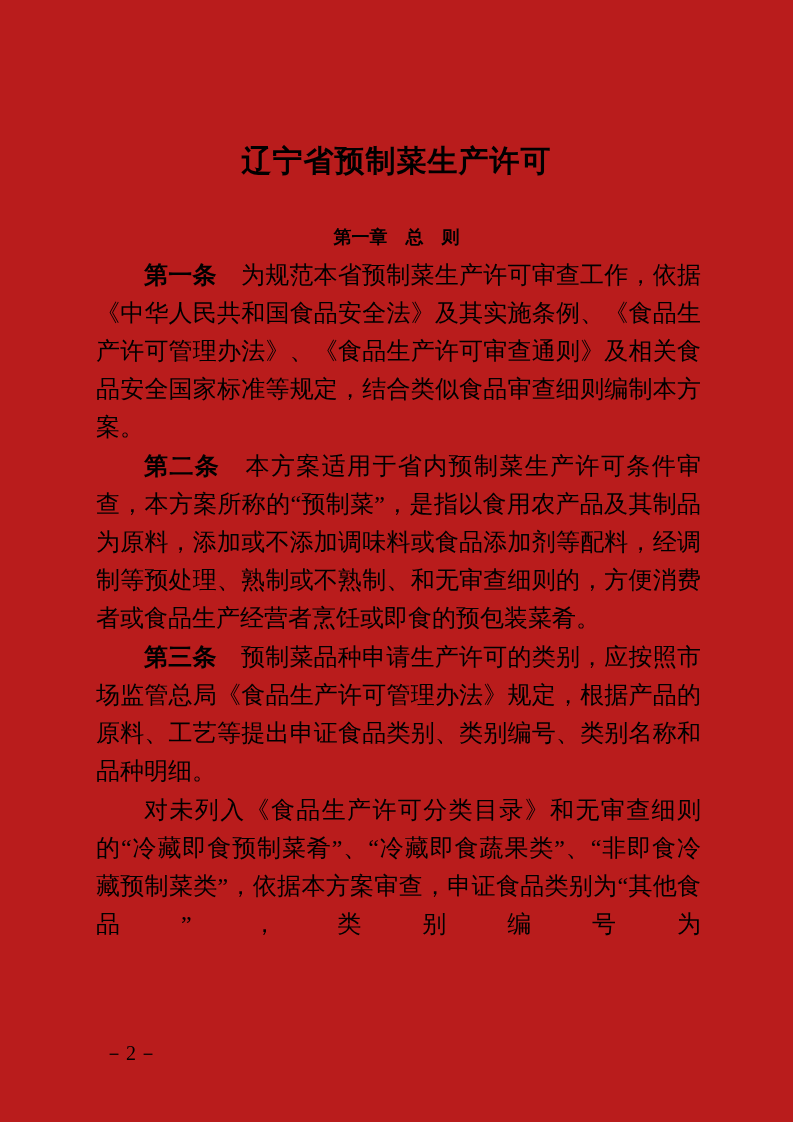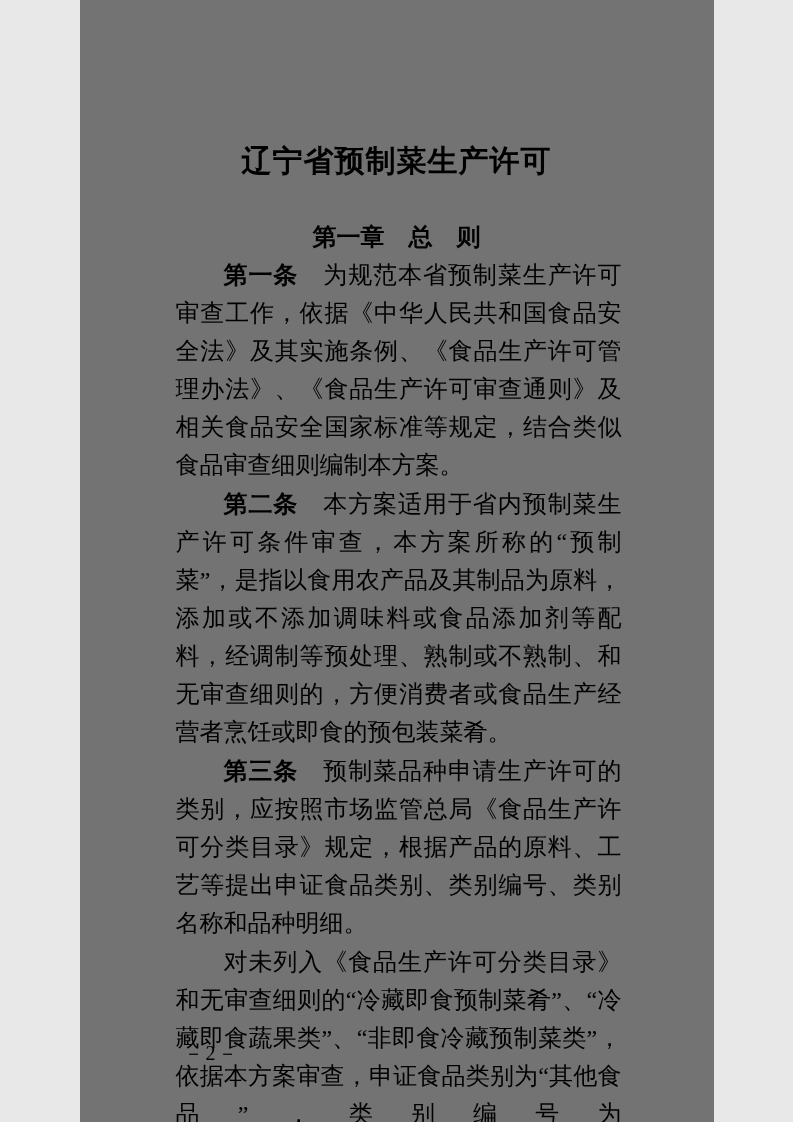--- a/index.html
+++ b/index.html
@@ -3,42 +3,42 @@
 <meta charset="utf-8">
 <style>
   * { box-sizing: border-box; }
   html, body {
     margin: 0;
     padding: 0;
     background: #e8e8e8;
   }
   .page {
     position: relative;
-    width: 634px;
+    width: 793px;
     height: 1122px;
     margin: 0 auto;
-    background: #737373;
+    background: #b91c1c;
     color: #000000;
     overflow: hidden;
     font-family: "Liberation Serif", "DejaVu Serif", serif;
   }
   .doc-title {
     margin-top: 142px;
     text-align: center;
     font-weight: bold;
     font-size: 30px;
     line-height: 38px;
     letter-spacing: 1px;
     font-family: "Liberation Serif", "DejaVu Serif", serif;
   }
   .chapter-heading {
     margin-top: 42px;
     text-align: center;
     font-weight: bold;
-    font-size: 24px;
+    font-size: 18px;
     line-height: 30px;
     font-family: "Liberation Sans", "DejaVu Sans", sans-serif;
   }
   .doc-body {
     margin: 4px 91px 0 95px;
     font-size: 24px;
     line-height: 38px;
     text-align: justify;
   }
   .doc-body p {
@@ -71,19 +71,19 @@
 
   <div class="doc-title">
     <div>辽宁省预制菜生产许可</div>
   </div>
 
   <div class="chapter-heading">第一章　总　则</div>
 
   <div class="doc-body">
     <p><span class="article-label">第一条</span><span>为规范本省预制菜生产许可审查工作，依据《中华人民共和国食品安全法》及其实施条例、《食品生产许可管理办法》、《食品生产许可审查通则》及相关食品安全国家标准等规定，结合类似食品审查细则编制本方案。</span></p>
     <p><span class="article-label">第二条</span><span>本方案适用于省内预制菜生产许可条件审查，本方案所称的“预制菜”，是指以食用农产品及其制品为原料，添加或不添加调味料或食品添加剂等配料，经调制等预处理、熟制或不熟制、和无审查细则的，方便消费者或食品生产经营者烹饪或即食的预包装菜肴。</span></p>
-    <p><span class="article-label">第三条</span><span>预制菜品种申请生产许可的类别，应按照市场监管总局《食品生产许可分类目录》规定，根据产品的原料、工艺等提出申证食品类别、类别编号、类别名称和品种明细。</span></p>
+    <p><span class="article-label">第三条</span><span>预制菜品种申请生产许可的类别，应按照市场监管总局《食品生产许可管理办法》规定，根据产品的原料、工艺等提出申证食品类别、类别编号、类别名称和品种明细。</span></p>
     <p class="continues"><span class="article-label"></span><span>对未列入《食品生产许可分类目录》和无审查细则的“冷藏即食预制菜肴”、“冷藏即食蔬果类”、“非即食冷藏预制菜类”，依据本方案审查，申证食品类别为“其他食品”，类别编号为</span></p>
   </div>
 
   <div class="page-number">－2－</div>
 
 </div>
 
 </body></html>

